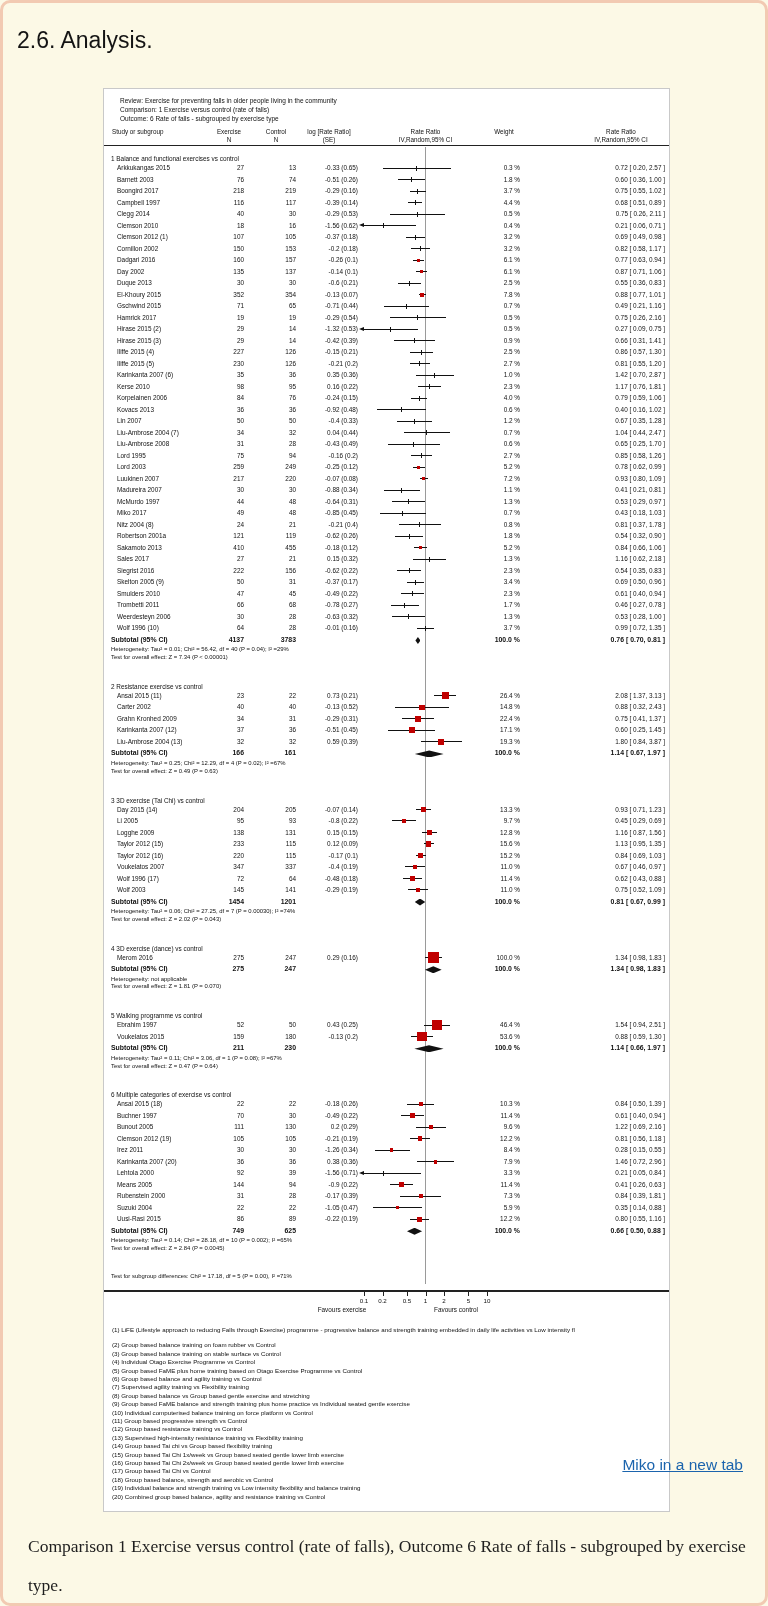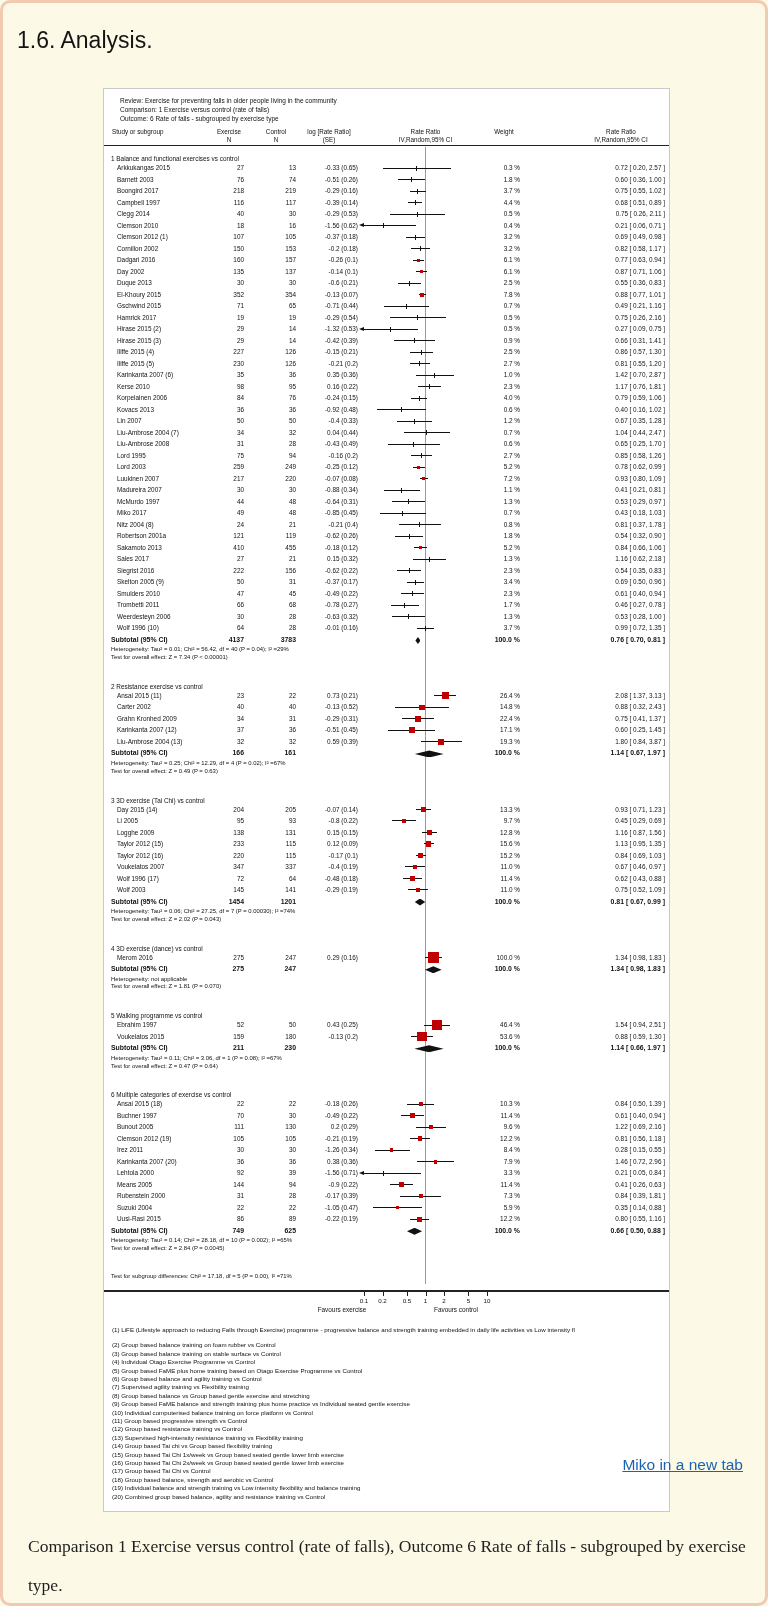--- a/index.html
+++ b/index.html
@@ -52,21 +52,21 @@
   #footnotes{margin-top:6px;}
   .fn{font-size:6.2px;line-height:8.4px;padding-left:8px;white-space:nowrap;overflow:hidden;color:#111;}
   .fn.first{margin-bottom:7px;}
   .open-link{position:absolute;right:25px;top:1456px;font-size:15.5px;text-decoration:underline;cursor:pointer;}
   .caption{position:absolute;left:16px;top:1515px;width:734px;font-family:"Liberation Serif",serif;font-size:17.5px;line-height:39px;color:#1f1f1f;margin:12px;}
 </style>
 </head>
 <body>
 
 <div class="page" style="background: rgb(252, 249, 230);">
-  <h1 class="page-title">1.6. Analysis.</h1>
+  <h1 class="page-title">2.6. Analysis.</h1>
 
   <div class="panel">
     <div>
       <div class="meta-line">Review:  Exercise for preventing falls in older people living in the community</div>
       <div class="meta-line">Comparison:  1 Exercise versus control (rate of falls)</div>
       <div class="meta-line">Outcome:  6 Rate of falls - subgrouped by exercise type</div>
     </div>
 
     <div class="colhead">
       <span class="ch-study">Study or subgroup</span>

